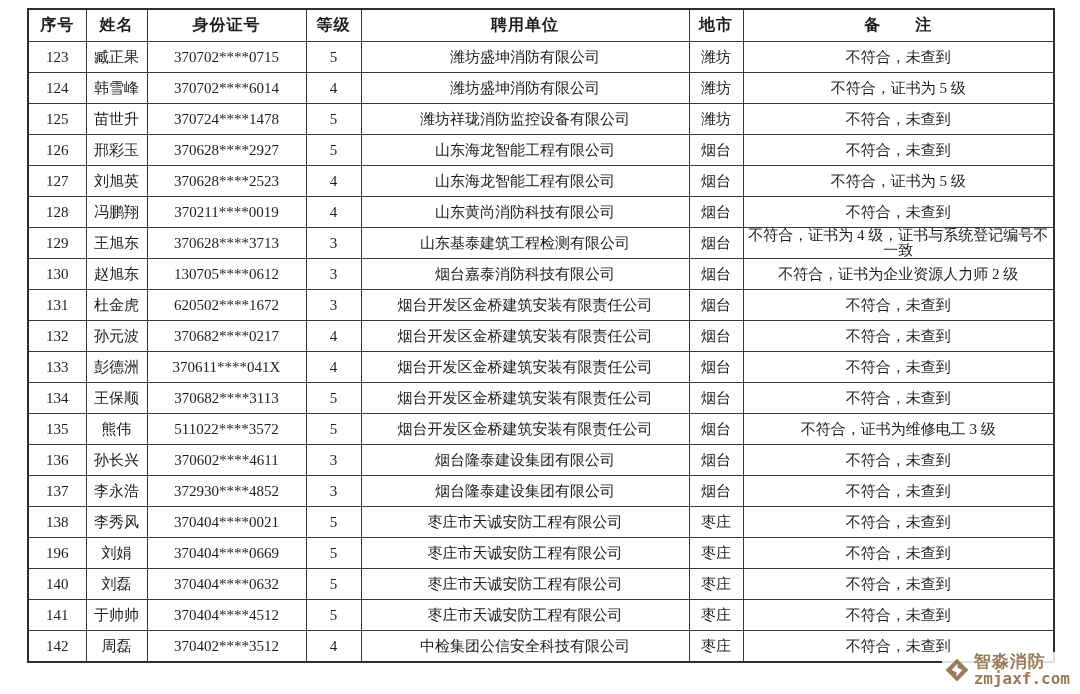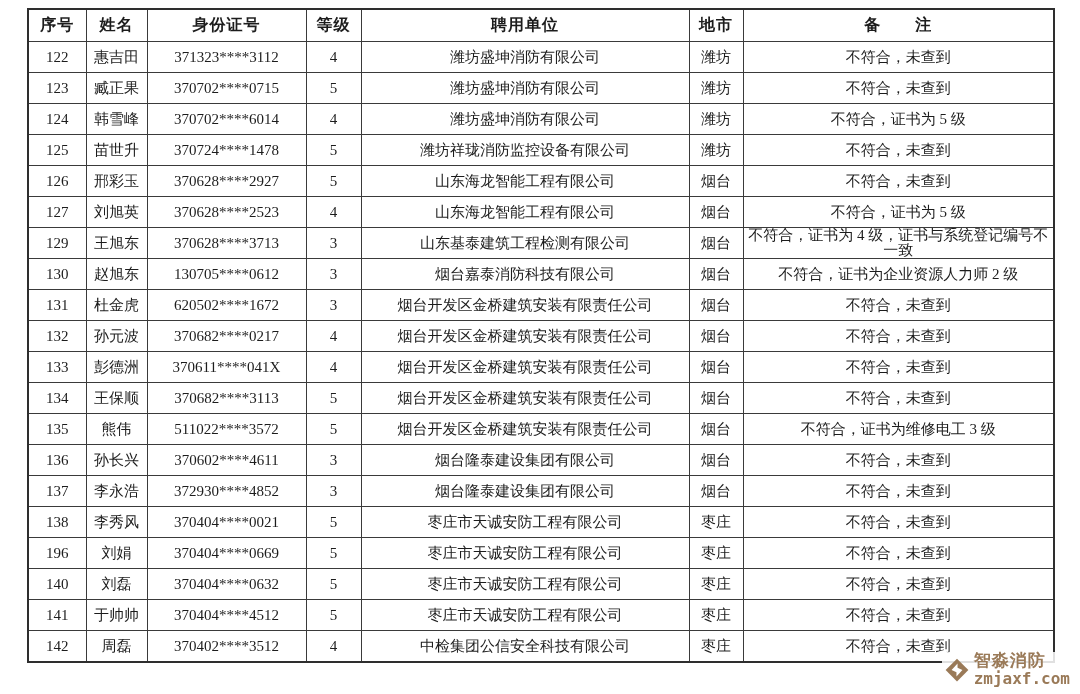--- a/index.html
+++ b/index.html
@@ -58,21 +58,21 @@
     align-items: center;
     gap: 4px;
     color: #9a7a58;
     background: rgba(255,255,255,0.85);
     padding: 1px 2px;
   }
   .watermark .wm-text { line-height: 1; text-align: left; }
   .wm-brand {
     font-size: 17px;
     font-weight: bold;
-    font-family: Liberation Mono, monospace;
+    font-family: Liberation Serif, serif;
     letter-spacing: 1px;
   }
   .wm-site {
     font-size: 16px;
     font-weight: bold;
     font-family: "DejaVu Sans Mono", monospace;
     margin-top: 1px;
   }
 </style>
 </head>
@@ -96,29 +96,20 @@
           <th>姓名</th>
           <th>身份证号</th>
           <th>等级</th>
           <th>聘用单位</th>
           <th>地市</th>
           <th>备　　注</th>
         </tr>
     </thead>
     <tbody>
         <tr>
-          <td>122</td>
-          <td>惠吉田</td>
-          <td>371323****3112</td>
-          <td>4</td>
-          <td>潍坊盛坤消防有限公司</td>
-          <td>潍坊</td>
-          <td>不符合，未查到</td>
-        </tr>
-        <tr>
           <td>123</td>
           <td>臧正果</td>
           <td>370702****0715</td>
           <td>5</td>
           <td>潍坊盛坤消防有限公司</td>
           <td>潍坊</td>
           <td>不符合，未查到</td>
         </tr>
         <tr>
           <td>124</td>
@@ -148,20 +139,29 @@
           <td>不符合，未查到</td>
         </tr>
         <tr>
           <td>127</td>
           <td>刘旭英</td>
           <td>370628****2523</td>
           <td>4</td>
           <td>山东海龙智能工程有限公司</td>
           <td>烟台</td>
           <td>不符合，证书为 5 级</td>
+        </tr>
+        <tr>
+          <td>128</td>
+          <td>冯鹏翔</td>
+          <td>370211****0019</td>
+          <td>4</td>
+          <td>山东黄尚消防科技有限公司</td>
+          <td>烟台</td>
+          <td>不符合，未查到</td>
         </tr>
         <tr>
           <td>129</td>
           <td>王旭东</td>
           <td>370628****3713</td>
           <td>3</td>
           <td>山东基泰建筑工程检测有限公司</td>
           <td>烟台</td>
           <td>不符合，证书为 4 级，证书与系统登记编号不一致</td>
         </tr>

